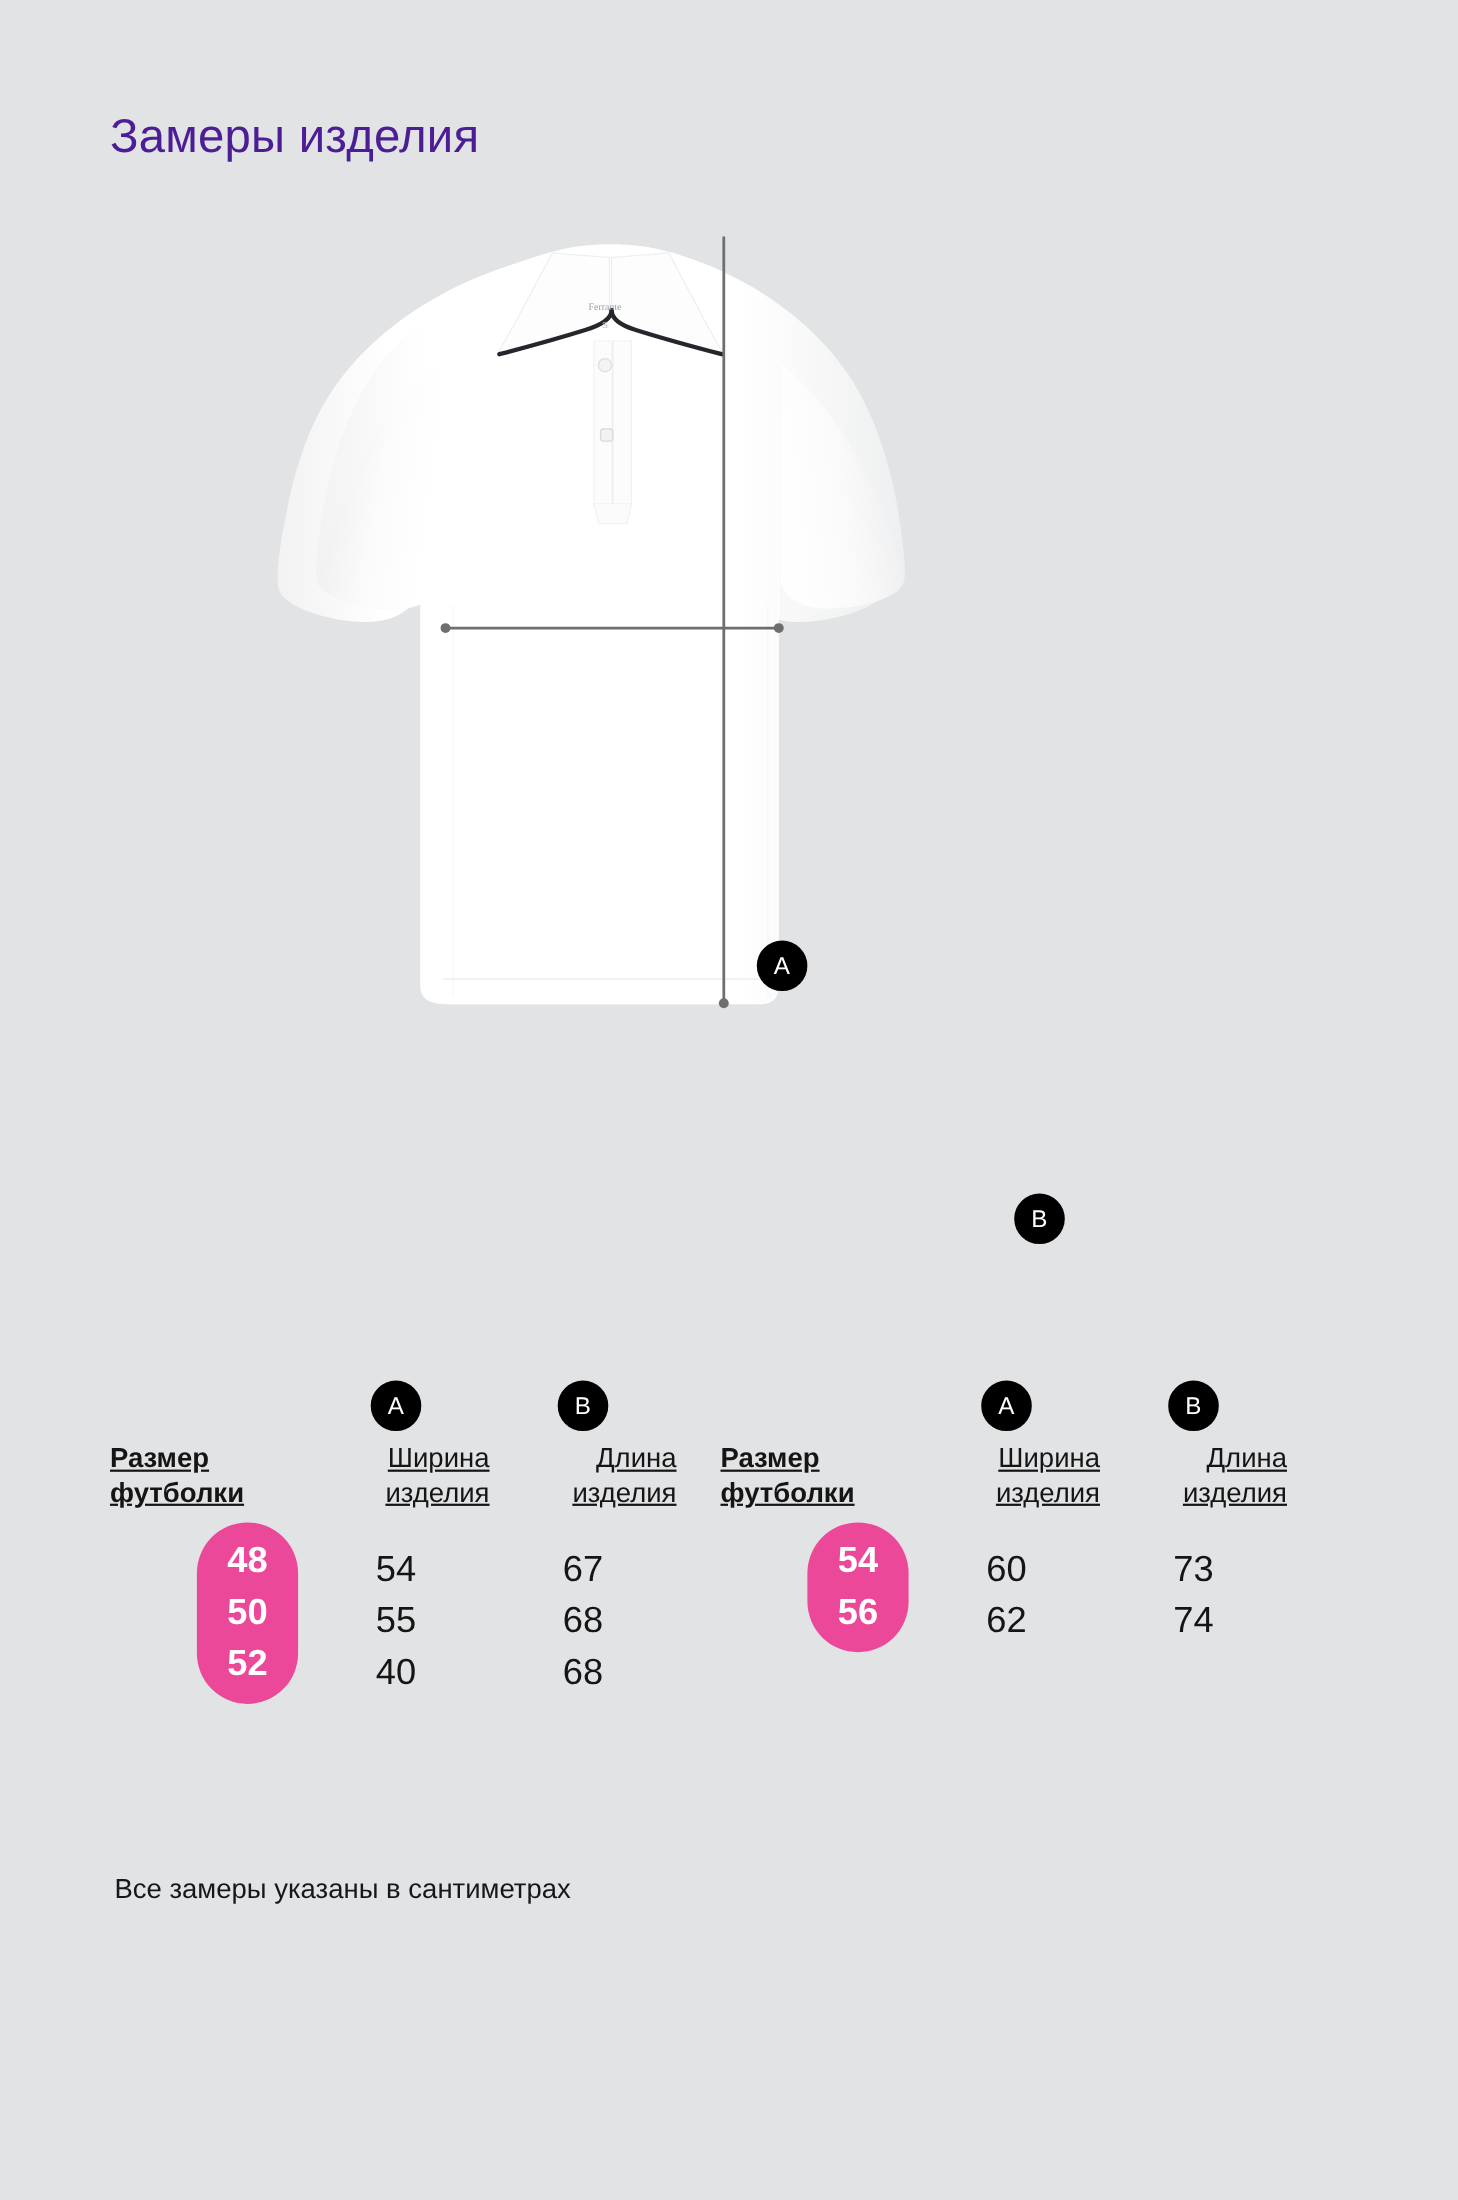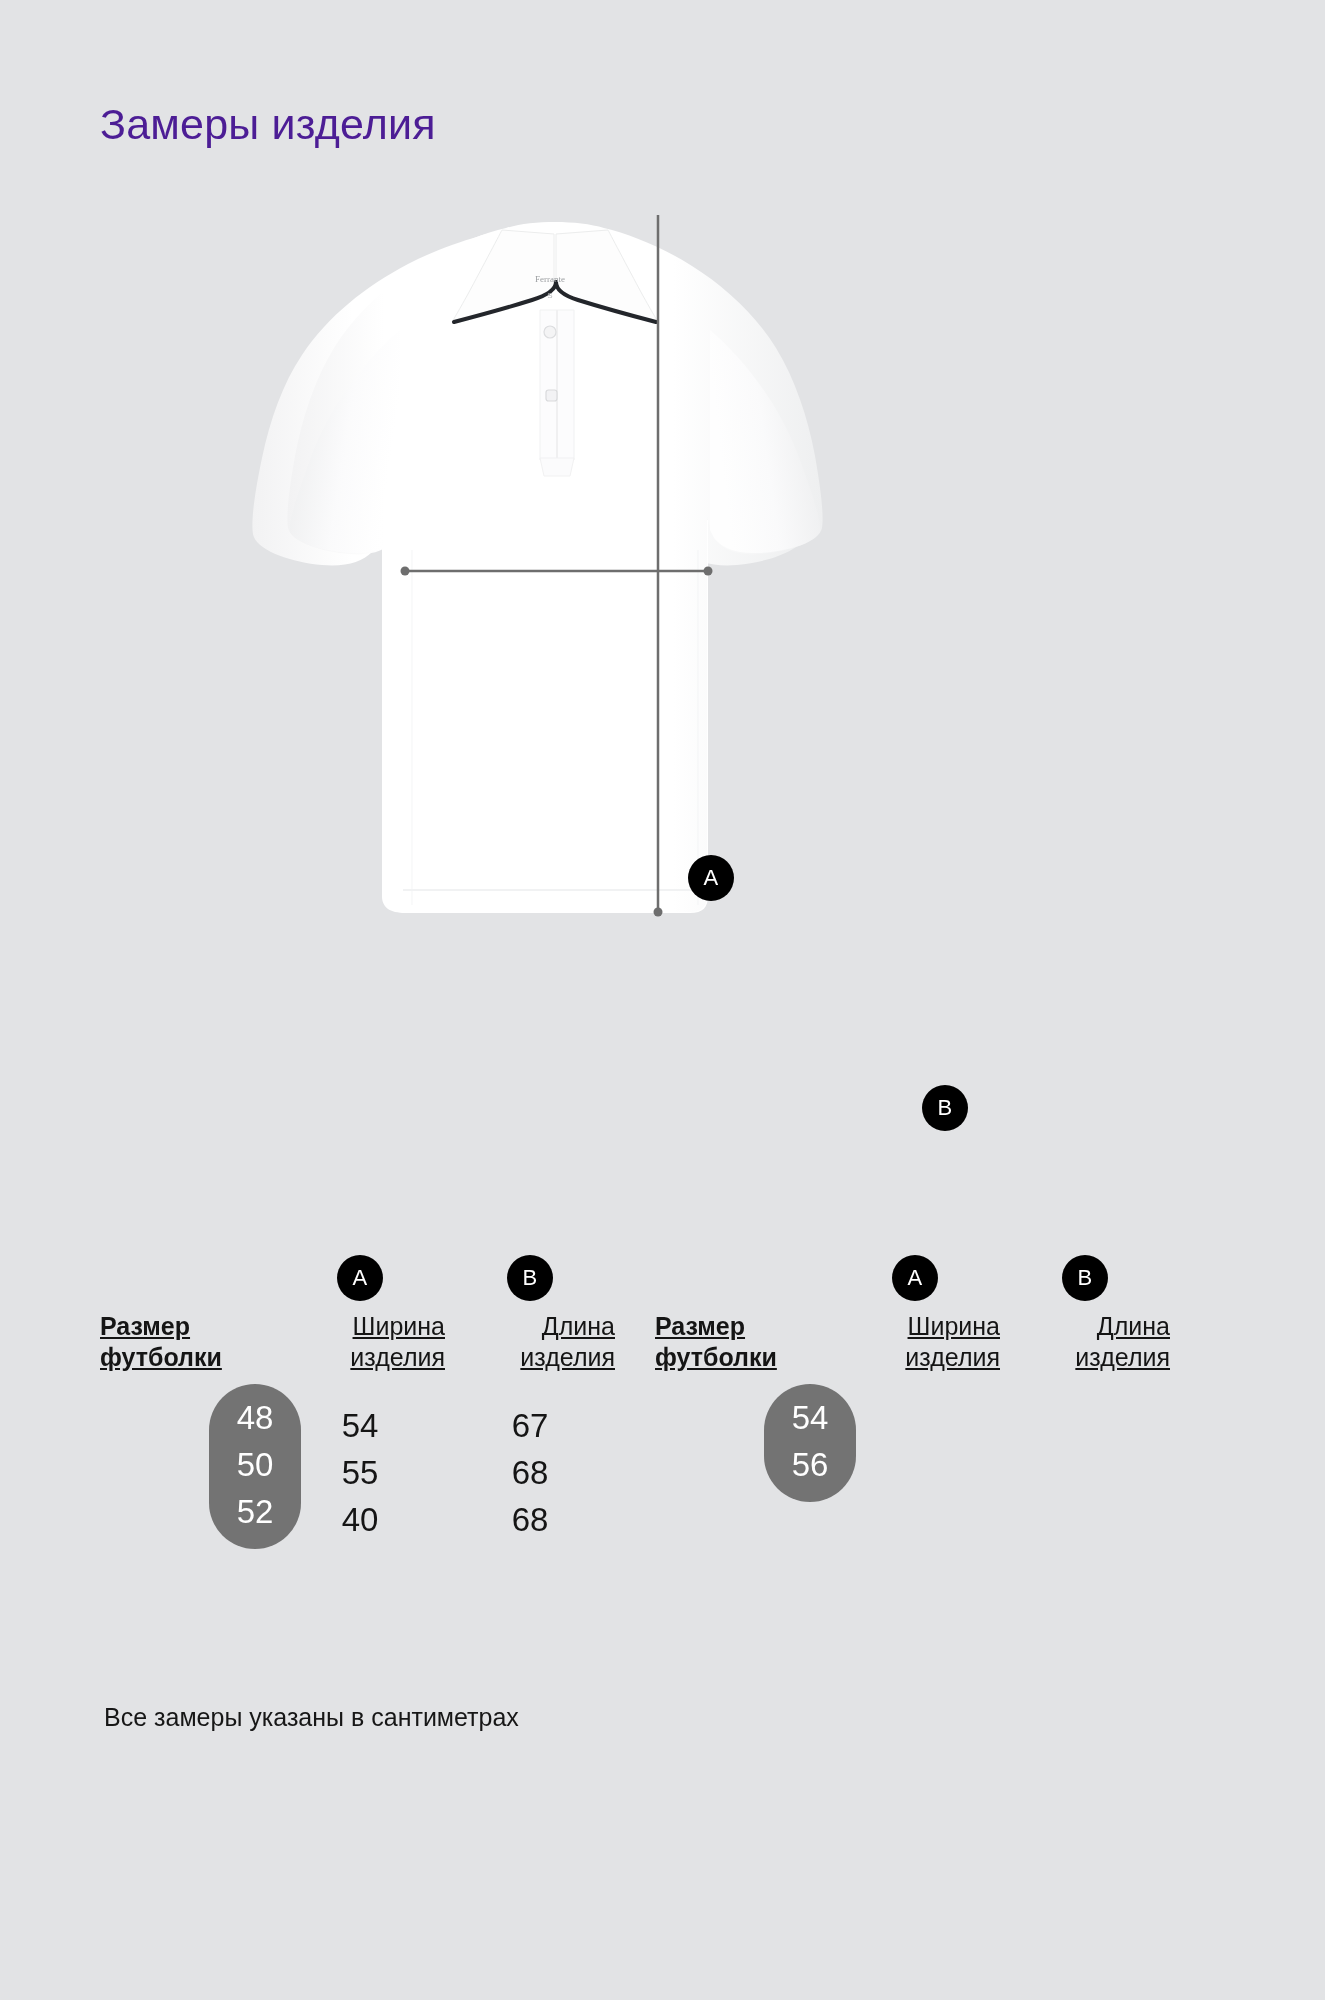--- a/index.html
+++ b/index.html
@@ -109,26 +109,27 @@
   .hcol.meas-col {
     width: 170px;
   }
 
   .body-rows {
     position: relative;
     margin-top: 10px;
   }
   .pill {
     position: absolute;
-    left: 109px;
+    left: 79px;
     top: 0;
     width: 92px;
-    background: #737373;
+    background: #ec4899;
     border-radius: 46px;
     padding: 10px 0 14px 0;
+    font-weight: bold;
   }
   .pill div {
     color: #fff;
     font-size: 33px;
     line-height: 47px;
     text-align: center;
     font-family: "Liberation Sans", sans-serif;
   }
   .vals {
     position: relative;
@@ -351,20 +352,30 @@
           <div class="hcol meas-col">
             <div>Длина</div>
             <div>изделия</div>
           </div>
         </div>
         <div class="body-rows" style="height:160px;">
           <div class="pill">
             <div>54</div>
             <div>56</div>
           </div>
+          <div class="vals" style="padding-top:18px;">
+            <div class="vrow">
+              <div class="vcell">60</div>
+              <div class="vcell">73</div>
+            </div>
+            <div class="vrow">
+              <div class="vcell">62</div>
+              <div class="vcell">74</div>
+            </div>
+          </div>
         </div>
       </div>
 
     </div>
   </div>
 
   <div class="footnote">Все замеры указаны  в сантиметрах</div>
 
 </div>
 

